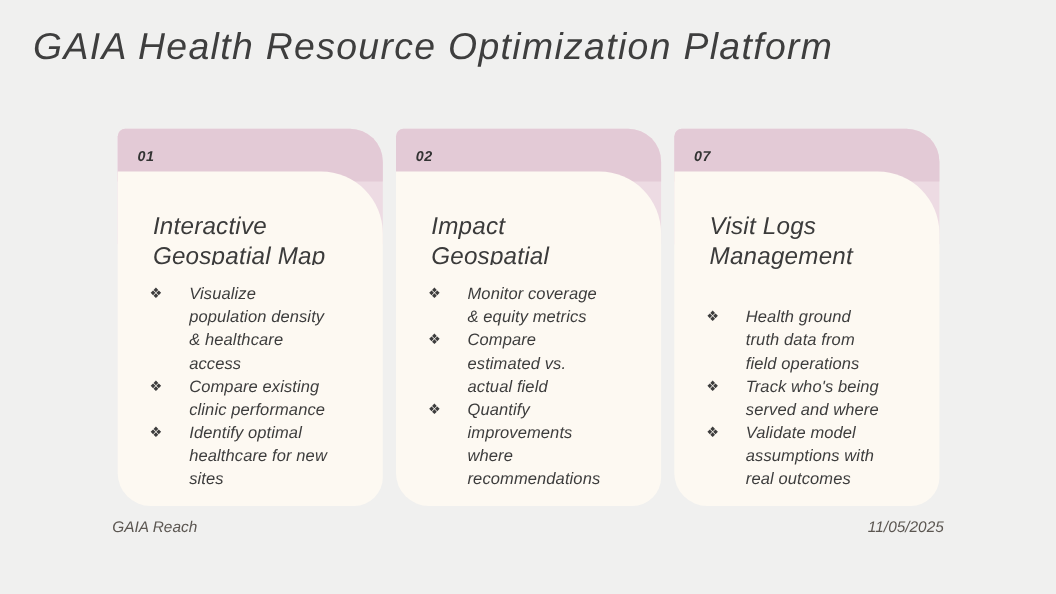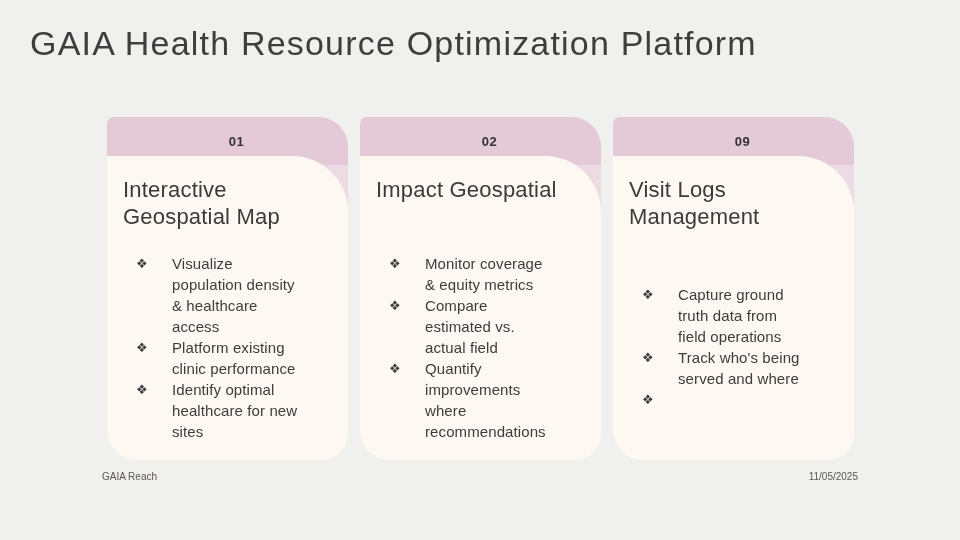--- a/index.html
+++ b/index.html
@@ -1,63 +1,64 @@
 <!DOCTYPE html>
 <html style="--background: #f0f0ef; --band-pink: #e3cad6; --corner-pink: #eddbe3; --card-cream: #fdf9f2; --text-dark: #3d3d3d;"><head>
 <meta charset="utf-8">
 <style>
   html,body { margin:0; padding:0; background:#d8d8d8; }
   .slide {
     position:relative; width:960px; height:540px; overflow:hidden;
     background:var(--background,#f0f0ef);
     font-family:"Liberation Sans","DejaVu Sans",sans-serif;
+    font-style:italic;
   }
   .title {
     position:absolute; left:30px; top:24px; margin:0;
     font-size:34px; font-weight:500; letter-spacing:1.2px;
     color:#3e3e3e;
   }
   .cards { position:absolute; left:107px; top:117px; display:flex; gap:12px; }
   .card { position:relative; width:241px; height:343px; }
   .corner-accent {
     position:absolute; left:0; right:0; top:0; height:105px;
     background:var(--corner-pink,#eddbe3);
     border-radius:7px 30px 0 0;
   }
   .band {
     position:absolute; left:0; right:0; top:0; height:48px;
     background:var(--band-pink,#e3cad6);
     border-radius:7px 30px 0 0;
-    display:flex; align-items:center;justify-content:center;
+    display:flex; align-items:center;
   }
   .num { padding-left:18px; font-size:13px; font-weight:700; letter-spacing:.5px; color:#333; }
   .body {
     position:absolute; left:0; right:0; top:39px; bottom:0;
     background:var(--card-cream,#fdf9f2);
     border-radius:0 56px 26px 30px;
     padding:20px 14px 14px 16px;
     display:flex; flex-direction:column; box-sizing:border-box;
   }
   .card-title {
-    margin:0; height:72px; overflow:hidden;
+    margin:16px; height:72px; overflow:hidden;
     font-size:22px; font-weight:500; line-height:27px; letter-spacing:.2px;
     color:#3b3b3b; white-space:pre-line;
   }
   .bullet-area { flex:1; display:flex; flex-direction:column; justify-content:center; }
   .bullets { list-style:none; margin:0; padding:0 0 0 13px; }
   .bullets li { display:flex; align-items:flex-start; }
   .glyph {
     flex:0 0 36px; width:36px; font-size:13px; line-height:21px;
     color:var(--text-dark,#3d3d3d); font-family:"DejaVu Sans",sans-serif;
   }
   .btxt {
     flex:1; font-size:15px; line-height:21px; letter-spacing:.1px;
     color:var(--text-dark,#3d3d3d); white-space:pre-line;
   }
-  .foot { position:absolute; top:471px; font-size:10px; color:#5b5651; }
+  .foot { position:absolute; top:471px; font-size:14px; color:#5b5651; }
   .foot.left { left:102px; }
   .foot.right { right:102px; }
 </style>
 </head>
 <body>
 
 <div class="slide">
   <h1 class="title">GAIA Health Resource Optimization Platform</h1>
 
   <div class="cards">
@@ -74,21 +75,21 @@
           <ul class="bullets">
               <li>
                 <span class="glyph">❖</span>
                 <span class="btxt">Visualize
 population density
 &amp; healthcare
 access</span>
               </li>
               <li>
                 <span class="glyph">❖</span>
-                <span class="btxt">Platform existing
+                <span class="btxt">Compare existing
 clinic performance</span>
               </li>
               <li>
                 <span class="glyph">❖</span>
                 <span class="btxt">Identify optimal
 healthcare for new
 sites</span>
               </li>
             </ul>
         </div>
@@ -123,40 +124,43 @@
 recommendations</span>
               </li>
             </ul>
         </div>
       </div>
     </section>
 
     <section class="card">
       <div class="corner-accent"></div>
       <header class="band">
-        <span class="num">09</span>
+        <span class="num">07</span>
       </header>
       <div class="body">
         <h2 class="card-title">Visit Logs
 Management</h2>
         <div class="bullet-area">
           <ul class="bullets">
               <li>
                 <span class="glyph">❖</span>
-                <span class="btxt">Capture ground
+                <span class="btxt">Health ground
 truth data from
 field operations</span>
               </li>
               <li>
                 <span class="glyph">❖</span>
                 <span class="btxt">Track who's being
 served and where</span>
               </li>
               <li>
                 <span class="glyph">❖</span>
+                <span class="btxt">Validate model
+assumptions with
+real outcomes</span>
               </li>
             </ul>
         </div>
       </div>
     </section>
 
   </div>
 
   <span class="foot left">GAIA Reach</span>
   <span class="foot right">11/05/2025</span>

